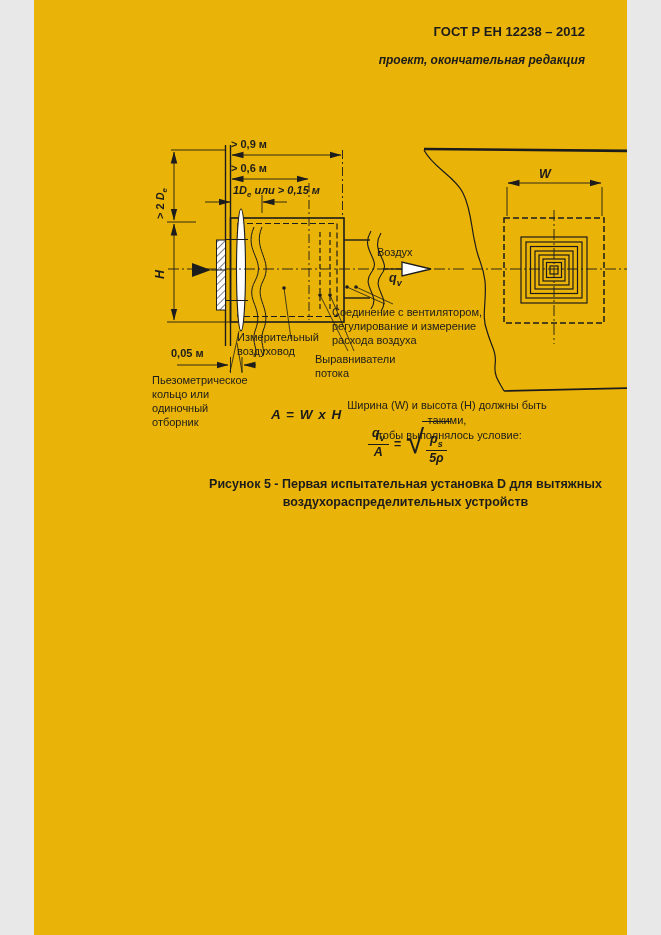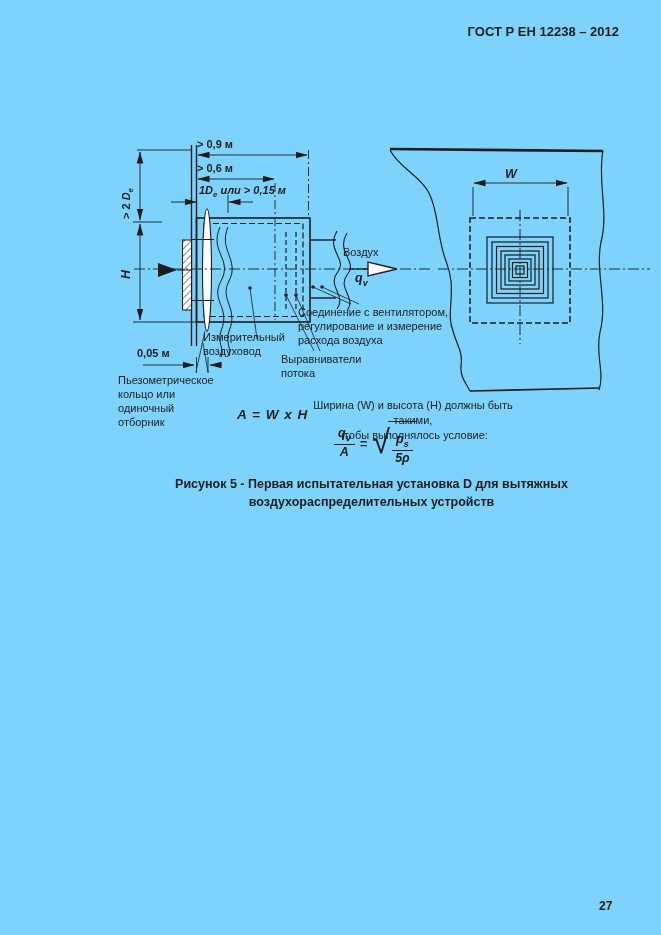--- a/index.html
+++ b/index.html
@@ -1,20 +1,20 @@
 <!DOCTYPE html>
 <html><head>
 <meta charset="utf-8">
 <style>
   html,body{margin:0;padding:0;background:#e8e8e8;}
   .page{
     position:relative;
-    width:661px;height:935px;
+    width:593px;height:935px;
     margin:0 auto;
-    background:#7dd3fc;
+    background:#eab308;
     font-family:"Liberation Sans", sans-serif;
     color:#1c1c1c;
     overflow:hidden;
   }
   .abs{position:absolute;}
   .lbl{
     position:absolute;
     font-size:11px;
     line-height:1.28;
     white-space:pre-line;
@@ -43,20 +43,21 @@
   .sqrt{display:inline-flex;align-items:center;}
   .sqrt .rad{font-style:normal;font-weight:400;font-size:33px;line-height:0.85;transform:translateY(-2px);}
   .sqrt .radicand{border-top:1.4px solid #1c1c1c;padding:10px 4px 0;margin-left:-2px;text-decoration:underline;}
 </style>
 </head>
 <body>
 
 <div class="page">
 
   <div class="hdr1">ГОСТ Р ЕН 12238 – 2012</div>
+  <div class="hdr2">проект, окончательная редакция</div>
 
   <svg class="abs" style="left:0;top:0;" width="661" height="935" viewBox="0 0 661 935">
     <defs>
       <marker id="dimarrow" viewBox="0 0 12 8" markerWidth="12" markerHeight="8" refX="11.5" refY="4" orient="auto-start-reverse" markerUnits="userSpaceOnUse">
         <path d="M0,0.7 L12,4 L0,7.3 Z" fill="#1c1c1c"></path>
       </marker>
       <pattern id="hatch" patternUnits="userSpaceOnUse" width="5" height="5" patternTransform="rotate(45)">
         <rect width="5" height="5" fill="#ffffff"></rect>
         <line x1="0" y1="0" x2="0" y2="5" stroke="#1c1c1c" stroke-width="1.1"></line>
       </pattern>

